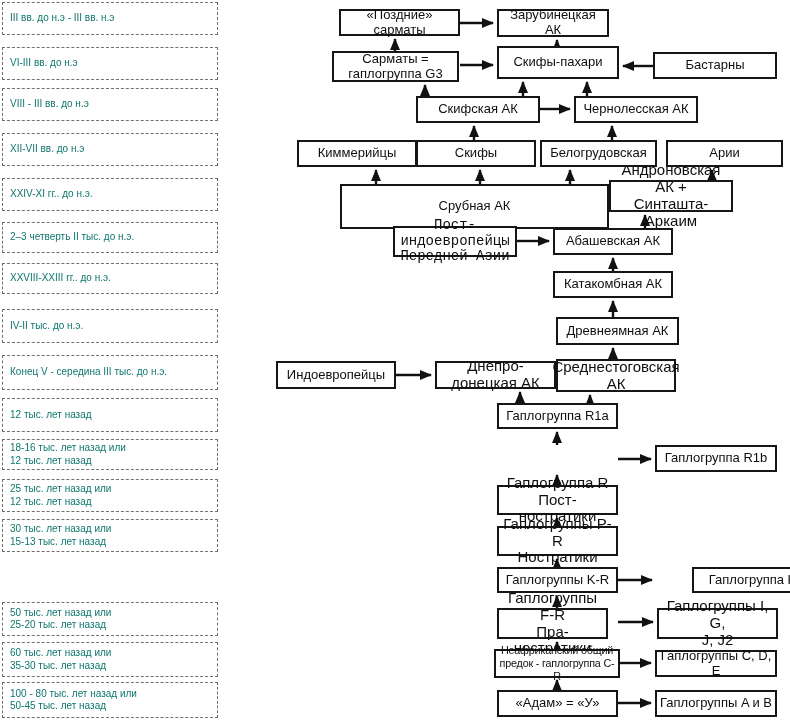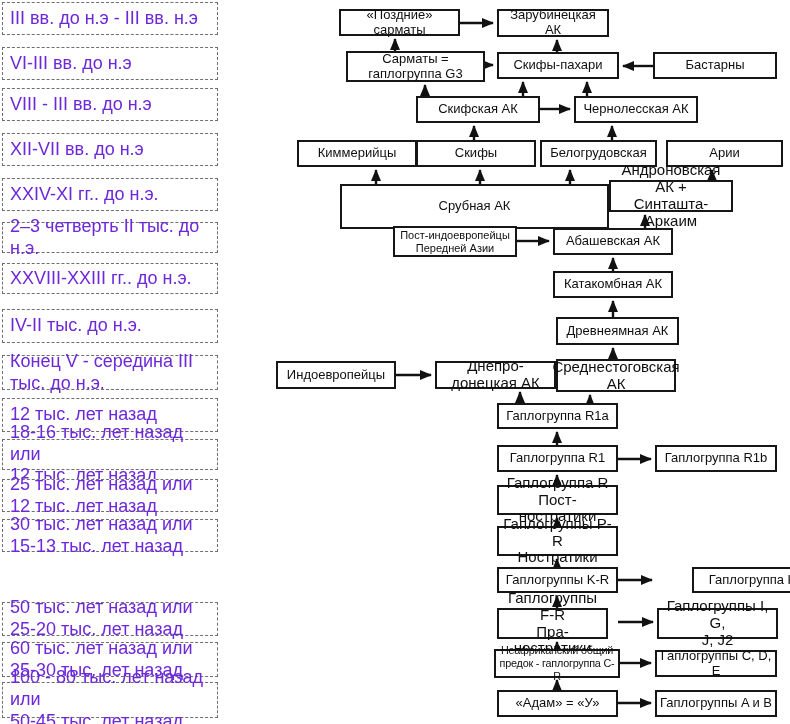--- a/index.html
+++ b/index.html
@@ -4,31 +4,31 @@
 <style>
   html,body{margin:0;padding:0;background:#fff;}
   .canvas{
     position:relative;width:790px;height:724px;background:#ffffff;
     font-family:"Liberation Sans",sans-serif;color:#111;overflow:hidden;
   }
   .tl{
     position:absolute;left:2px;width:216px;box-sizing:border-box;
     border:1px dashed #6f6f6f;background:#fff;
     display:flex;align-items:center;
-    padding:0 3px 0 7px;font-size:18px;line-height:1.22;
-    white-space:pre-line;color:#6d28d9;
+    padding:0 3px 0 7px;font-size:10px;line-height:1.22;
+    white-space:pre-line;color:#0f766e;
   }
   .node{
     position:absolute;box-sizing:border-box;border:2px solid #161616;background:#fff;
     display:flex;align-items:center;justify-content:center;text-align:center;
     font-size:13px;line-height:1.12;white-space:pre-line;color:#0f0f0f;
     padding:0 2px;
   }
   .md{font-size:15px;}
-  .sm{font-size:11px;}
+  .sm{font-size:14px;font-family:Liberation Mono, monospace;}
   .xs{font-size:10.8px;letter-spacing:-0.2px;line-height:1.18;}
   .arrows{position:absolute;left:0;top:0;pointer-events:none;}
 </style>
 </head>
 <body>
 
 <div class="canvas">
 
   <div class="tl" style="top:2px;height:33px">III вв. до н.э - III вв. н.э</div>
   <div class="tl" style="top:47px;height:33px">VI-III вв. до н.э</div>
@@ -98,44 +98,43 @@
       <line x1="618" y1="459" x2="651" y2="459" marker-end="url(#ah)"></line>
       <line x1="618" y1="580" x2="652" y2="580" marker-end="url(#ah)"></line>
       <line x1="618" y1="622" x2="653" y2="622" marker-end="url(#ah)"></line>
       <line x1="620" y1="663" x2="651" y2="663" marker-end="url(#ah)"></line>
       <line x1="618" y1="703" x2="651" y2="703" marker-end="url(#ah)"></line>
     </g>
   </svg>
 
   <div class="node" style="left:339px;top:9px;width:121px;height:27px">«Поздние» сарматы</div>
   <div class="node" style="left:497px;top:9px;width:112px;height:28px">Зарубинецкая АК</div>
-  <div class="node" style="left:346px;top:51px;width:139px;height:31px">Сарматы =
+  <div class="node" style="left:332px;top:51px;width:127px;height:31px">Сарматы =
 гаплогруппа G3</div>
-  <div class="node" style="left:497px;top:52px;width:122px;height:27px">Скифы-пахари</div>
+  <div class="node" style="left:497px;top:46px;width:122px;height:33px">Скифы-пахари</div>
   <div class="node" style="left:653px;top:52px;width:124px;height:27px">Бастарны</div>
   <div class="node" style="left:416px;top:96px;width:124px;height:27px">Скифская АК</div>
   <div class="node" style="left:574px;top:96px;width:124px;height:27px">Чернолесская АК</div>
   <div class="node" style="left:297px;top:140px;width:120px;height:27px">Киммерийцы</div>
   <div class="node" style="left:416px;top:140px;width:120px;height:27px">Скифы</div>
   <div class="node" style="left:540px;top:140px;width:117px;height:27px">Белогрудовская</div>
   <div class="node" style="left:666px;top:140px;width:117px;height:27px">Арии</div>
   <div class="node" style="left:340px;top:184px;width:269px;height:45px">Срубная АК</div>
   <div class="node md" style="left:609px;top:180px;width:124px;height:32px">Андроновская АК +
 Синташта-Аркаим</div>
   <div class="node sm" style="left:393px;top:226px;width:124px;height:31px">Пост-индоевропейцы
 Передней Азии</div>
   <div class="node" style="left:553px;top:228px;width:120px;height:27px">Абашевская АК</div>
   <div class="node" style="left:553px;top:271px;width:120px;height:27px">Катакомбная АК</div>
   <div class="node" style="left:556px;top:317px;width:123px;height:28px">Древнеямная АК</div>
   <div class="node" style="left:276px;top:361px;width:120px;height:28px">Индоевропейцы</div>
   <div class="node md" style="left:435px;top:361px;width:121px;height:28px">Днепро-донецкая АК</div>
   <div class="node md" style="left:556px;top:359px;width:120px;height:33px">Среднестоговская
 АК</div>
   <div class="node" style="left:497px;top:403px;width:121px;height:26px">Гаплогруппа R1a</div>
-  <div class="node" style="left:497px;top:445px;width:121px;height:27px">Гаплогруппа R1</div>
   <div class="node" style="left:655px;top:445px;width:122px;height:27px">Гаплогруппа R1b</div>
   <div class="node md" style="left:497px;top:485px;width:121px;height:30px">Гаплогруппа R
 Пост-ностратики</div>
   <div class="node md" style="left:497px;top:526px;width:121px;height:30px">Гаплогруппы P-R
 Ностратики</div>
   <div class="node" style="left:497px;top:567px;width:121px;height:26px">Гаплогруппы K-R</div>
   <div class="node" style="left:692px;top:567px;width:121px;height:26px">Гаплогруппа K</div>
   <div class="node md" style="left:497px;top:608px;width:111px;height:31px">Гаплогруппы F-R
 Пра-ностратики</div>
   <div class="node md" style="left:657px;top:608px;width:121px;height:31px">Гаплогруппы I, G,

